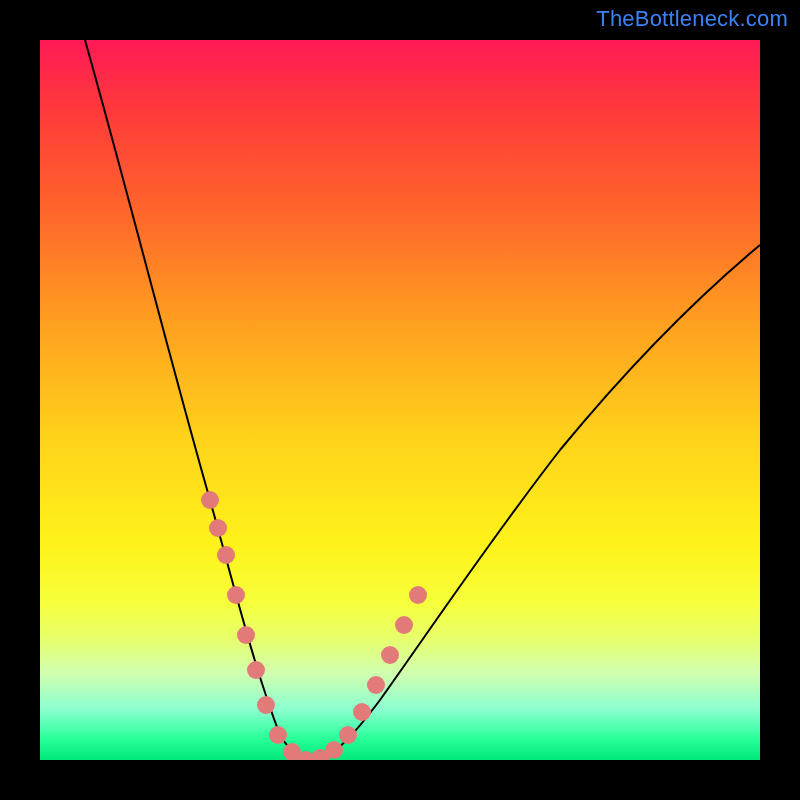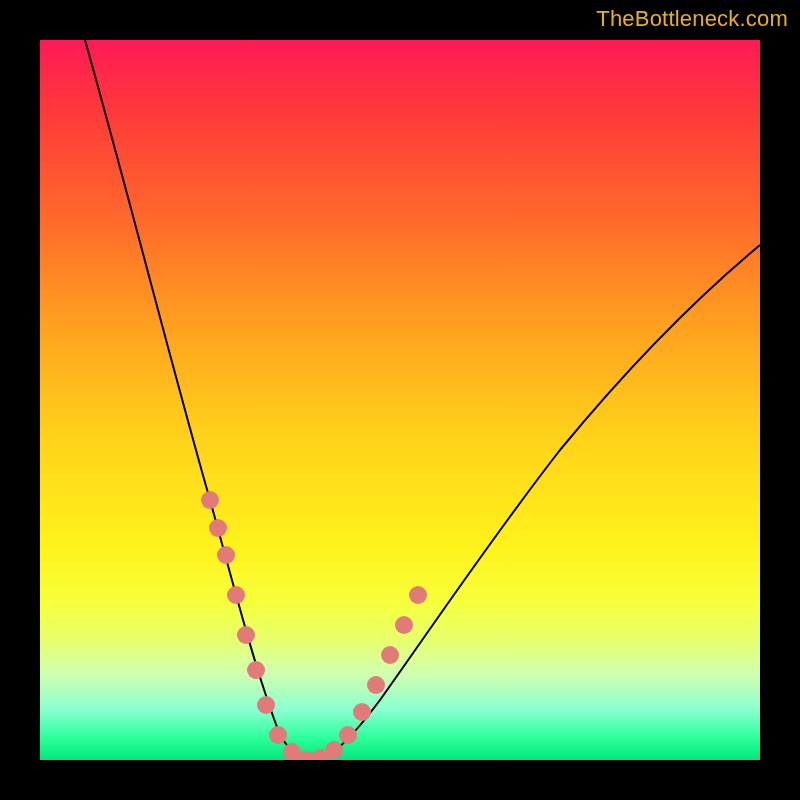--- a/index.html
+++ b/index.html
@@ -40,21 +40,21 @@
       #2aff9a 97%,
       #00e87a 100%
     );
   }
   .watermark {
     position: absolute;
     top: 6px;
     right: 12px;
     font-family: Arial, Helvetica, sans-serif;
     font-size: 22px;
-    color: #eab308;
+    color: #3b82f6;
     font-weight: 500;
     letter-spacing: 0.2px;
     user-select: none;
   }
   svg.curves {
     position: absolute;
     left: 0;
     top: 0;
     width: 720px;
     height: 720px;

